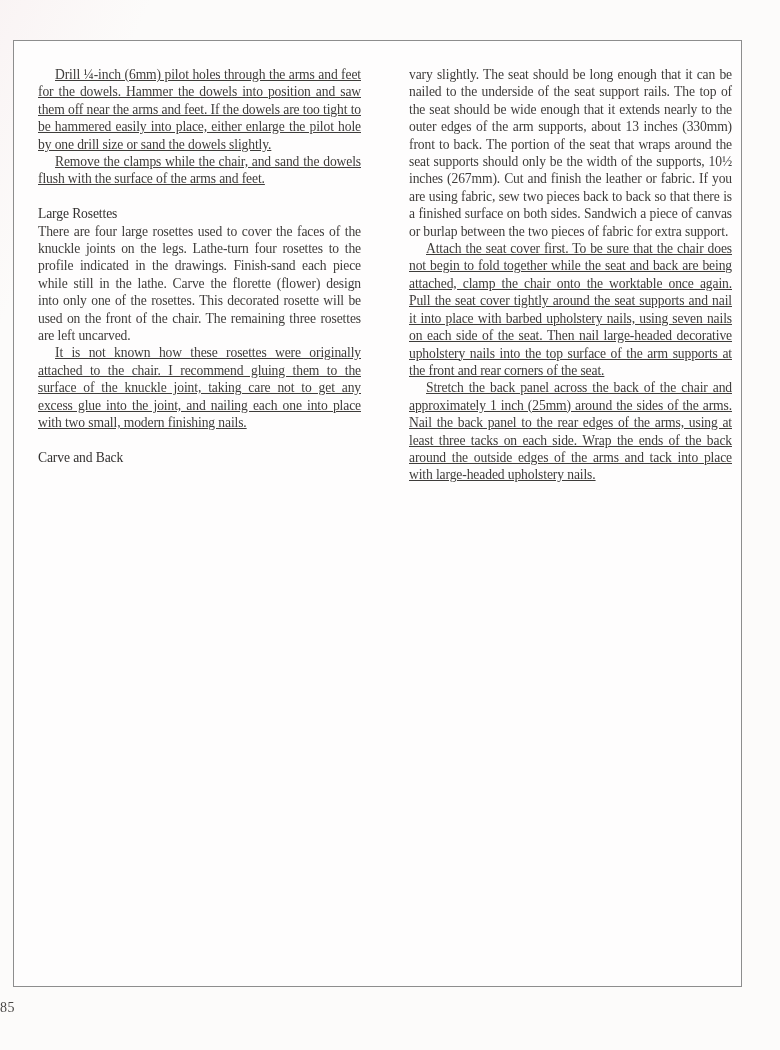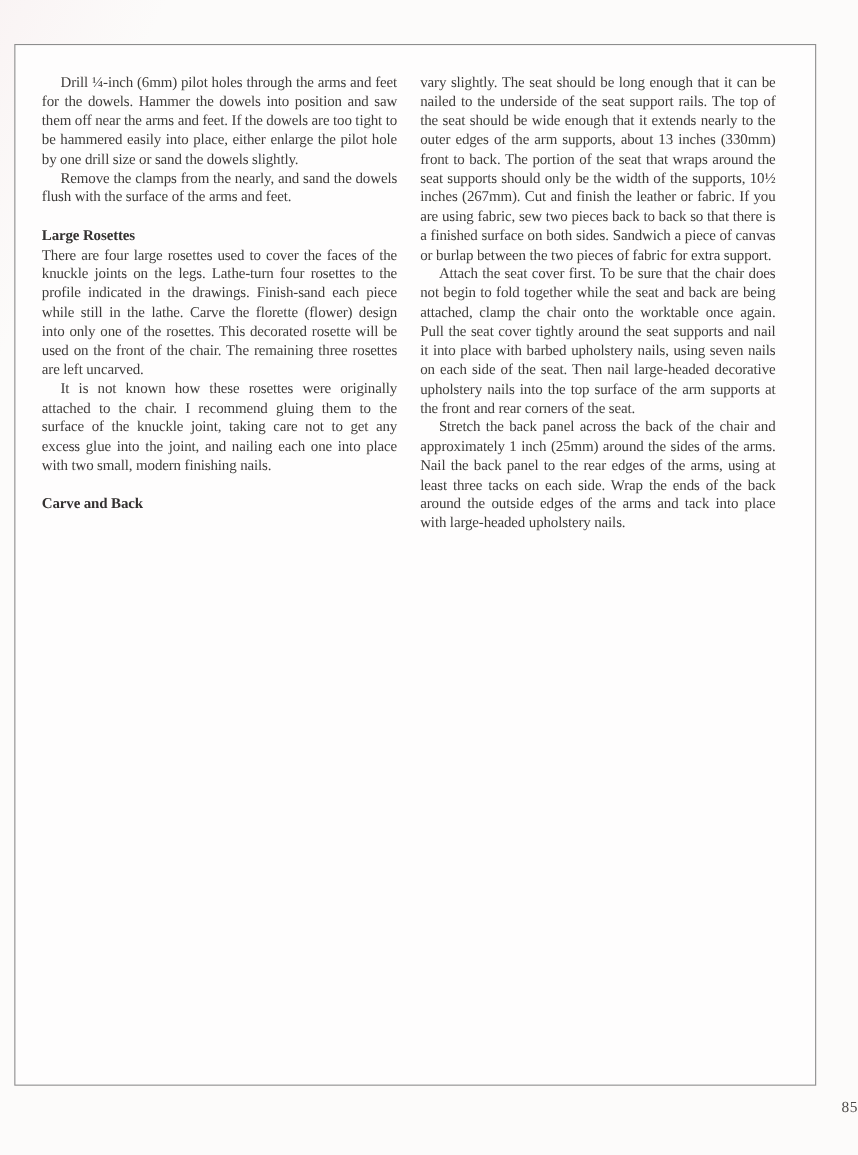--- a/index.html
+++ b/index.html
@@ -29,54 +29,55 @@
   .column {
     position: absolute;
     top: 66px;
     width: 323px;
     font-size: 13.6px;
     line-height: 17.4px;
     text-align: justify;
     letter-spacing: -0.12px;
   }
   .column-left  { left: 38px; }
-  .column-right { left: 382px; }
+  .column-right { left: 409px; }
   .column p {
     margin: 0;
   }
   .column p.indent {
     text-indent: 17px;
+    text-decoration: underline;
   }
   .column h3 {
     margin: 17.4px 0 0 0;
     font-size: 13.6px;
     line-height: 17.4px;
-    font-weight: bold;
+    font-weight: normal;
     color: #333130;
     text-align: left;
   }
   .folio {
     position: absolute;
     left: 0;
     top: 1000px;
     width: 780px;
-    text-align: right;
+    text-align: left;
     font-size: 14px;
     color: #4a4846;
     letter-spacing: 0.5px;
   }
 </style>
 </head>
 <body>
 
 <div class="page-border"></div>
 
 <div class="column column-left">
   <p class="indent">Drill ¼-inch (6mm) pilot holes through the arms and feet for the dowels. Hammer the dowels into position and saw them off near the arms and feet. If the dowels are too tight to be hammered easily into place, either enlarge the pilot hole by one drill size or sand the dowels slightly.</p>
-  <p class="indent">Remove the clamps from the nearly, and sand the dowels flush with the surface of the arms and feet.</p>
+  <p class="indent">Remove the clamps while the chair, and sand the dowels flush with the surface of the arms and feet.</p>
   <h3>Large Rosettes</h3>
   <p>There are four large rosettes used to cover the faces of the knuckle joints on the legs. Lathe-turn four rosettes to the profile indicated in the drawings. Finish-sand each piece while still in the lathe. Carve the florette (flower) design into only one of the rosettes. This decorated rosette will be used on the front of the chair. The remaining three rosettes are left uncarved.</p>
   <p class="indent">It is not known how these rosettes were originally attached to the chair. I recommend gluing them to the surface of the knuckle joint, taking care not to get any excess glue into the joint, and nailing each one into place with two small, modern finishing nails.</p>
   <h3>Carve and Back</h3>
 </div>
 
 <div class="column column-right">
   <p>vary slightly. The seat should be long enough that it can be nailed to the underside of the seat support rails. The top of the seat should be wide enough that it extends nearly to the outer edges of the arm supports, about 13 inches (330mm) front to back. The portion of the seat that wraps around the seat supports should only be the width of the supports, 10½ inches (267mm). Cut and finish the leather or fabric. If you are using fabric, sew two pieces back to back so that there is a finished surface on both sides. Sandwich a piece of canvas or burlap between the two pieces of fabric for extra support.</p>
   <p class="indent">Attach the seat cover first. To be sure that the chair does not begin to fold together while the seat and back are being attached, clamp the chair onto the worktable once again. Pull the seat cover tightly around the seat supports and nail it into place with barbed upholstery nails, using seven nails on each side of the seat. Then nail large-headed decorative upholstery nails into the top surface of the arm supports at the front and rear corners of the seat.</p>
   <p class="indent">Stretch the back panel across the back of the chair and approximately 1 inch (25mm) around the sides of the arms. Nail the back panel to the rear edges of the arms, using at least three tacks on each side. Wrap the ends of the back around the outside edges of the arms and tack into place with large-headed upholstery nails.</p>

